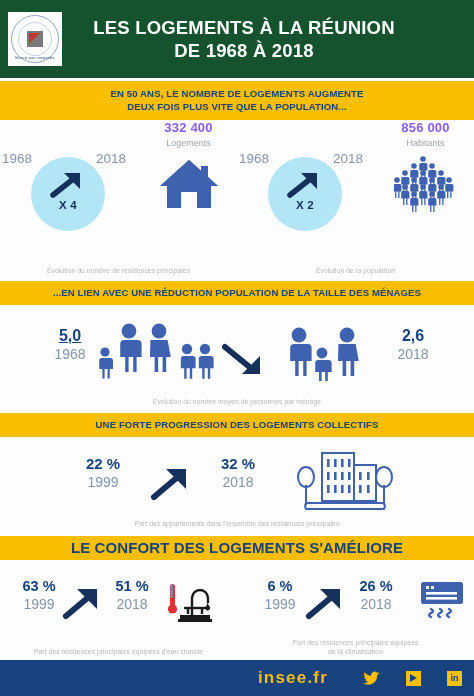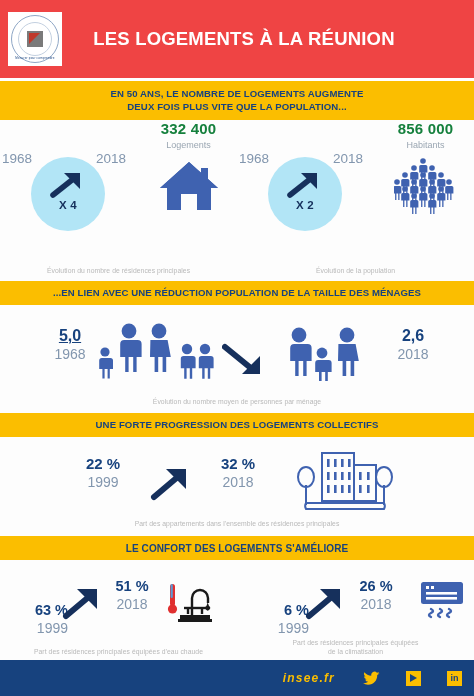--- a/index.html
+++ b/index.html
@@ -7,21 +7,21 @@
     width:474px;height:696px;overflow:hidden;
     background:#ffffff;
     font-family:"Liberation Sans", sans-serif;
     -webkit-font-smoothing:antialiased;
   }
   .page{position:relative;width:474px;height:696px;background:#fdfdfd;}
 
   
   .header{
     position:absolute;left:0;top:0;width:474px;height:78px;
-    background:#ef4444;display:flex;align-items:center;
+    background:#14532d;display:flex;align-items:center;
   }
   .logo-box{
     width:54px;height:54px;margin-left:8px;background:#ffffff;
     display:flex;align-items:center;justify-content:center;flex:0 0 auto;
   }
   .logo-circle{
     width:46px;height:46px;border-radius:50%;
     border:1px solid #8fa7c6;position:relative;
     display:flex;align-items:center;justify-content:center;
   }
@@ -53,21 +53,21 @@
   .banner{
     position:absolute;left:0;width:474px;background:#fbbe00;
     color:#17427e;font-weight:bold;text-align:center;
     display:flex;flex-direction:column;align-items:center;justify-content:center;
     letter-spacing:.1px;
   }
   .banner .line{display:block;line-height:1.3;}
   #banner1{top:81px;height:39px;font-size:9.6px;}
   #banner2{top:281px;height:24px;font-size:9.6px;}
   #banner3{top:413px;height:24px;font-size:9.6px;}
-  #banner4{top:536px;height:24px;font-size:10px;}
+  #banner4{top:536px;height:24px;font-size:15px;}
   .caption{
     color:#b9b9b9;font-size:6.8px;text-align:center;line-height:1.35;
     letter-spacing:.05px;
   }
 
   
   .sec1{position:absolute;left:0;top:120px;width:474px;height:161px;}
   .stat-block{position:absolute;top:0;width:237px;height:161px;}
   .sb-left{left:0;}
   .sb-right{left:237px;}
@@ -88,21 +88,21 @@
   .circle .arw{position:absolute;left:19px;top:12px;}
   .yr-left{
     position:absolute;left:2px;top:31px;font-size:13.5px;color:#8296ae;z-index:2;
   }
   .yr-right{
     position:absolute;left:96px;top:31px;font-size:13.5px;color:#8296ae;z-index:2;
   }
   .val-col{
     position:absolute;left:140px;top:0px;width:97px;text-align:center;
   }
-  .val-col .v{font-size:15px;font-weight:bold;color:#15803d;letter-spacing:.2px;}
+  .val-col .v{font-size:13px;font-weight:bold;color:#8b5cf6;letter-spacing:.2px;}
   .val-col .u{font-size:9px;color:#9aa6b2;margin-top:3px;}
   .val-col .ic{margin-top:5px;display:flex;align-items:center;justify-content:center;height:62px;}
   .sec1 .caption{position:absolute;bottom:6px;left:0;width:237px;}
 
   
   .sec2{position:absolute;left:0;top:305px;width:474px;height:108px;}
   .s2-5{position:absolute;left:42px;top:22px;text-align:center;width:56px;}
   .s2-5 .v{font-size:16px;font-weight:bold;color:#17427e;text-decoration:underline;}
   .s2-5 .y{font-size:14px;color:#8296ae;margin-top:1px;}
   .s2-fam1{position:absolute;left:98px;top:16px;}
@@ -121,41 +121,41 @@
   .s3-a .y,.s3-b .y{font-size:14px;color:#8296ae;margin-top:2px;}
   .s3-arrow{position:absolute;left:150px;top:26px;}
   .s3-bld{position:absolute;left:288px;top:10px;}
   .sec3 .caption{position:absolute;bottom:8px;left:0;width:474px;}
 
   
   .sec4{position:absolute;left:0;top:560px;width:474px;height:100px;}
   .s4-half{position:absolute;top:0;width:237px;height:100px;}
   .s4-l{left:0;}
   .s4-r{left:237px;}
-  .s4-a{position:absolute;top:18px;text-align:right;width:58px;margin-top:24px;}
+  .s4-a{position:absolute;top:18px;text-align:center;width:58px;}
   .s4-b{position:absolute;top:18px;text-align:center;width:58px;}
   .s4-a .v,.s4-b .v{font-size:14.5px;font-weight:bold;color:#17427e;}
   .s4-a .y,.s4-b .y{font-size:14px;color:#8296ae;margin-top:2px;}
   .s4-l .s4-a{left:10px;}
   .s4-l .s4-b{left:103px;}
   .s4-l .s4-arrow{position:absolute;left:62px;top:24px;}
   .s4-l .s4-ic{position:absolute;left:166px;top:18px;}
   .s4-r .s4-a{left:14px;}
   .s4-r .s4-b{left:110px;}
   .s4-r .s4-arrow{position:absolute;left:68px;top:24px;}
   .s4-r .s4-ic{position:absolute;left:182px;top:20px;}
   .s4-half .caption{position:absolute;bottom:4px;left:0;width:237px;}
 
   
   .footer{
     position:absolute;left:0;top:660px;width:474px;height:36px;background:#17427e;
     display:flex;align-items:center;justify-content:flex-end;
   }
   .footer .sitename{
-    color:#fbbe00;font-size:12px;font-weight:bold;letter-spacing:1.2px;margin-right:28px;font-style:italic;
+    color:#fbbe00;font-size:17px;font-weight:bold;letter-spacing:1.2px;margin-right:35px;
   }
   .soc{margin-right:26px;display:flex;align-items:center;}
   .soc:last-child{margin-right:12px;}
   .sq{width:15px;height:15px;background:#fbbe00;display:flex;align-items:center;justify-content:center;}
 </style>
 </head>
 <body>
 
 <div class="page">
 
@@ -163,20 +163,21 @@
     <div class="logo-box">
       <div class="logo-circle">
         <div class="logo-inner">
           <div class="logo-mark"></div>
         </div>
         <div class="logo-txt">Mesurer pour comprendre</div>
       </div>
     </div>
     <div class="header-title">
       <span class="l1">LES LOGEMENTS À LA RÉUNION</span>
+      <span class="l2">DE 1968 À 2018</span>
     </div>
   </div>
   <div class="hdr-rule"></div>
 
   <div class="banner" id="banner1">
     <span class="line">EN 50 ANS, LE NOMBRE DE LOGEMENTS AUGMENTE</span>
     <span class="line">DEUX FOIS PLUS VITE QUE LA POPULATION...</span>
   </div>
 
   <div class="sec1">

